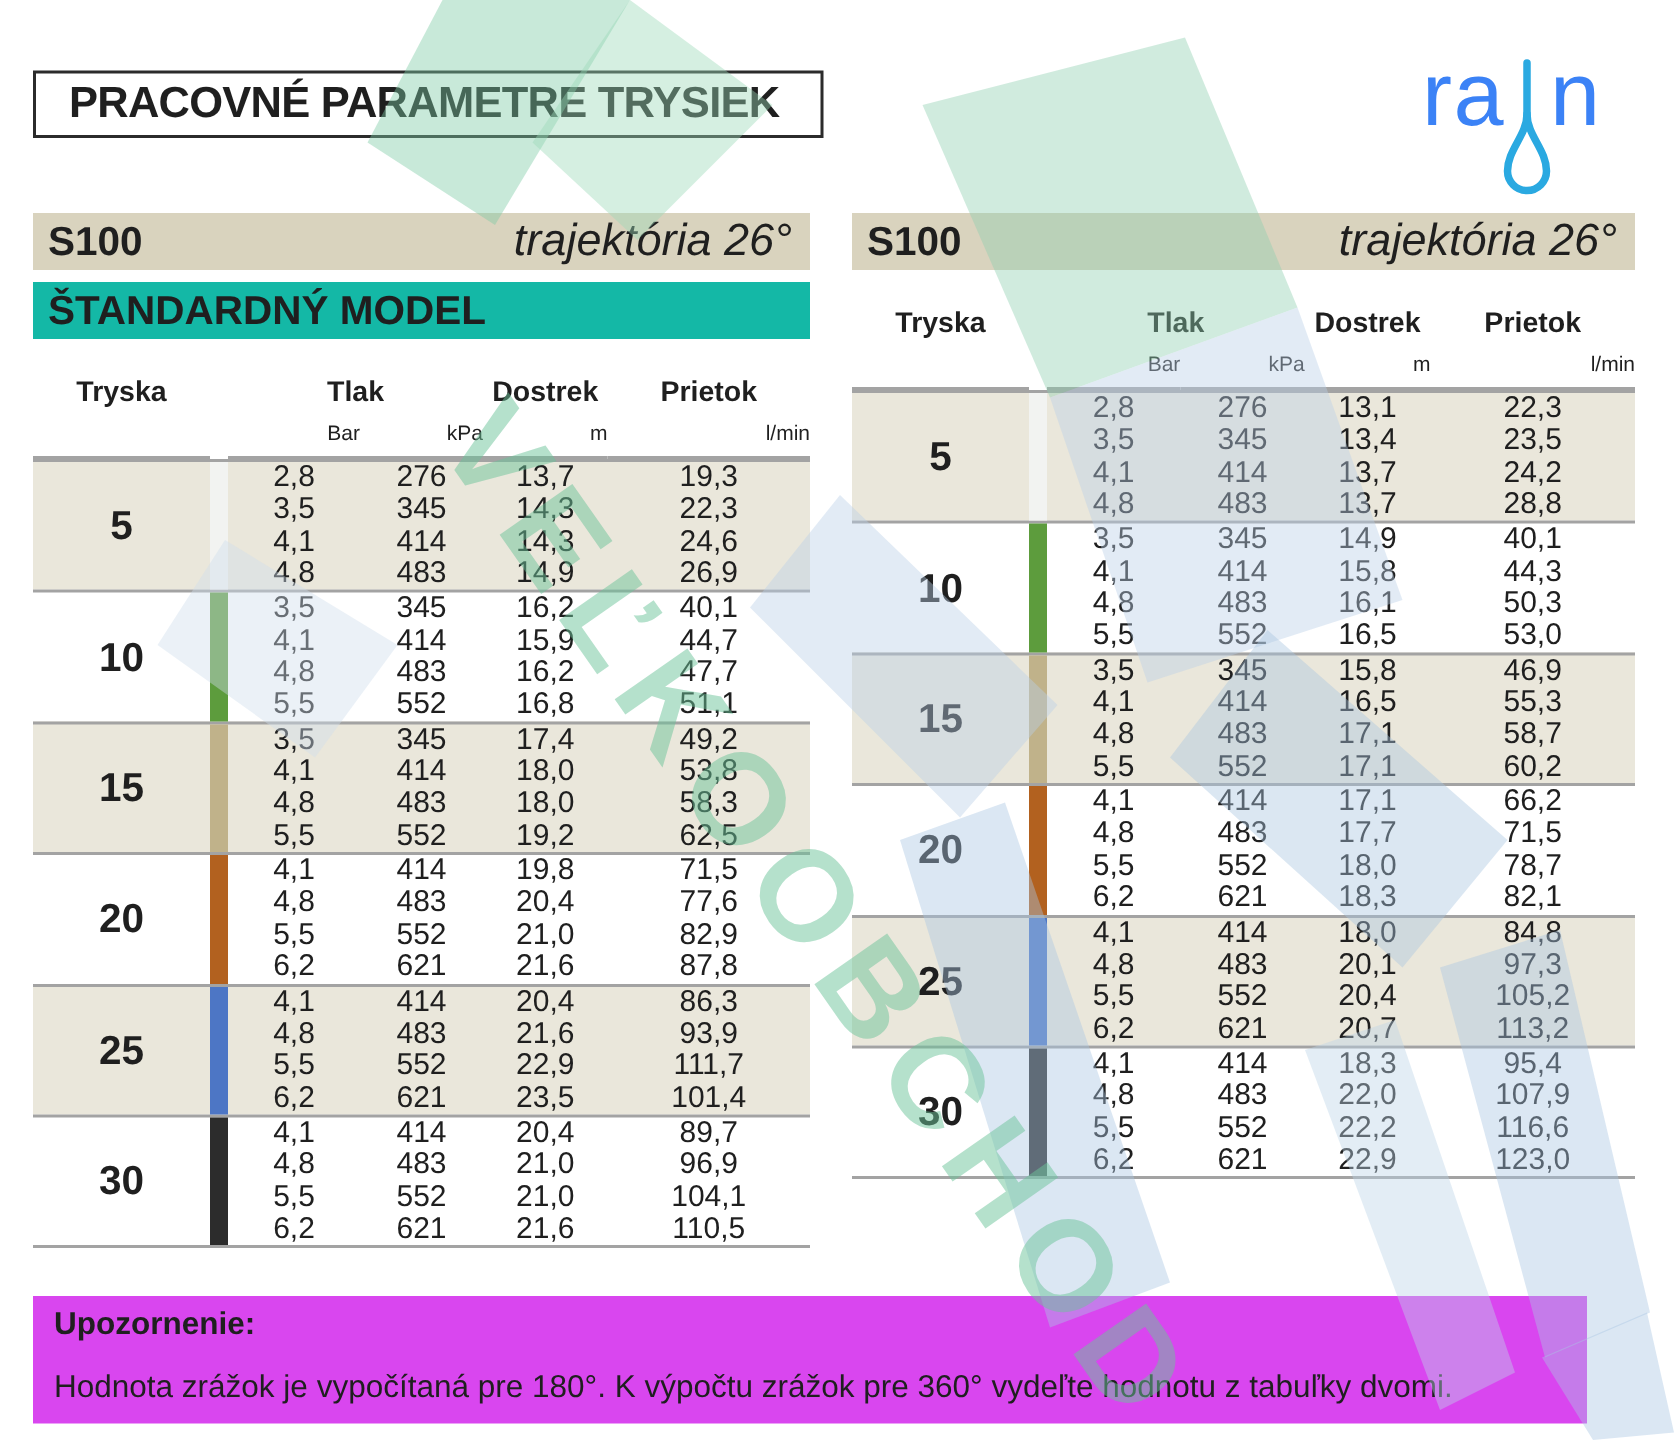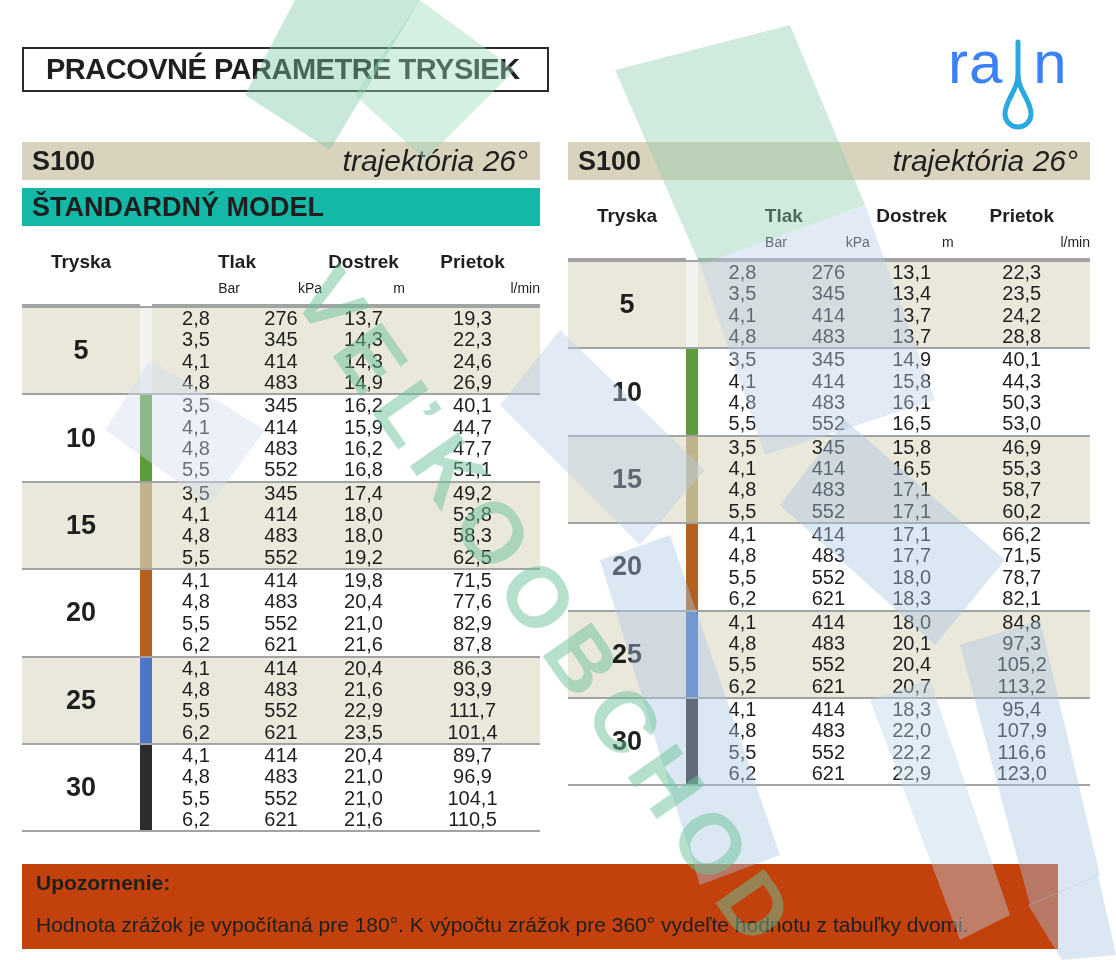--- a/index.html
+++ b/index.html
@@ -57,21 +57,21 @@
   .group { grid-auto-rows:21.35px; border-top:2px solid #a3a3a3; }
   .group.beige { background:#eae7db; }
   .group.last { border-bottom:2px solid #a3a3a3; }
   .nozzle { grid-row:1 / 5; grid-column:1; display:flex; align-items:center;
             justify-content:center; font-weight:bold; font-size:27px; }
   .band { grid-row:1 / 5; grid-column:2; }
   .v { text-align:center; font-size:20px; line-height:21.4px; white-space:nowrap; }
 
   
   .note { position:absolute; left:22px; top:864px; width:1036px;
-          background:#c2410c; box-sizing:border-box;
+          background:#d946ef; box-sizing:border-box;
           padding:7px 14px 12px 14px; z-index:2; }
   .note-title { font-weight:bold; font-size:21px; }
   .note-body  { font-size:21px; margin-top:18px; }
 </style>
 </head>
 <body>
 
 <div class="page">
 
   <svg class="wm" viewBox="0 0 1116 960" aria-hidden="true">

